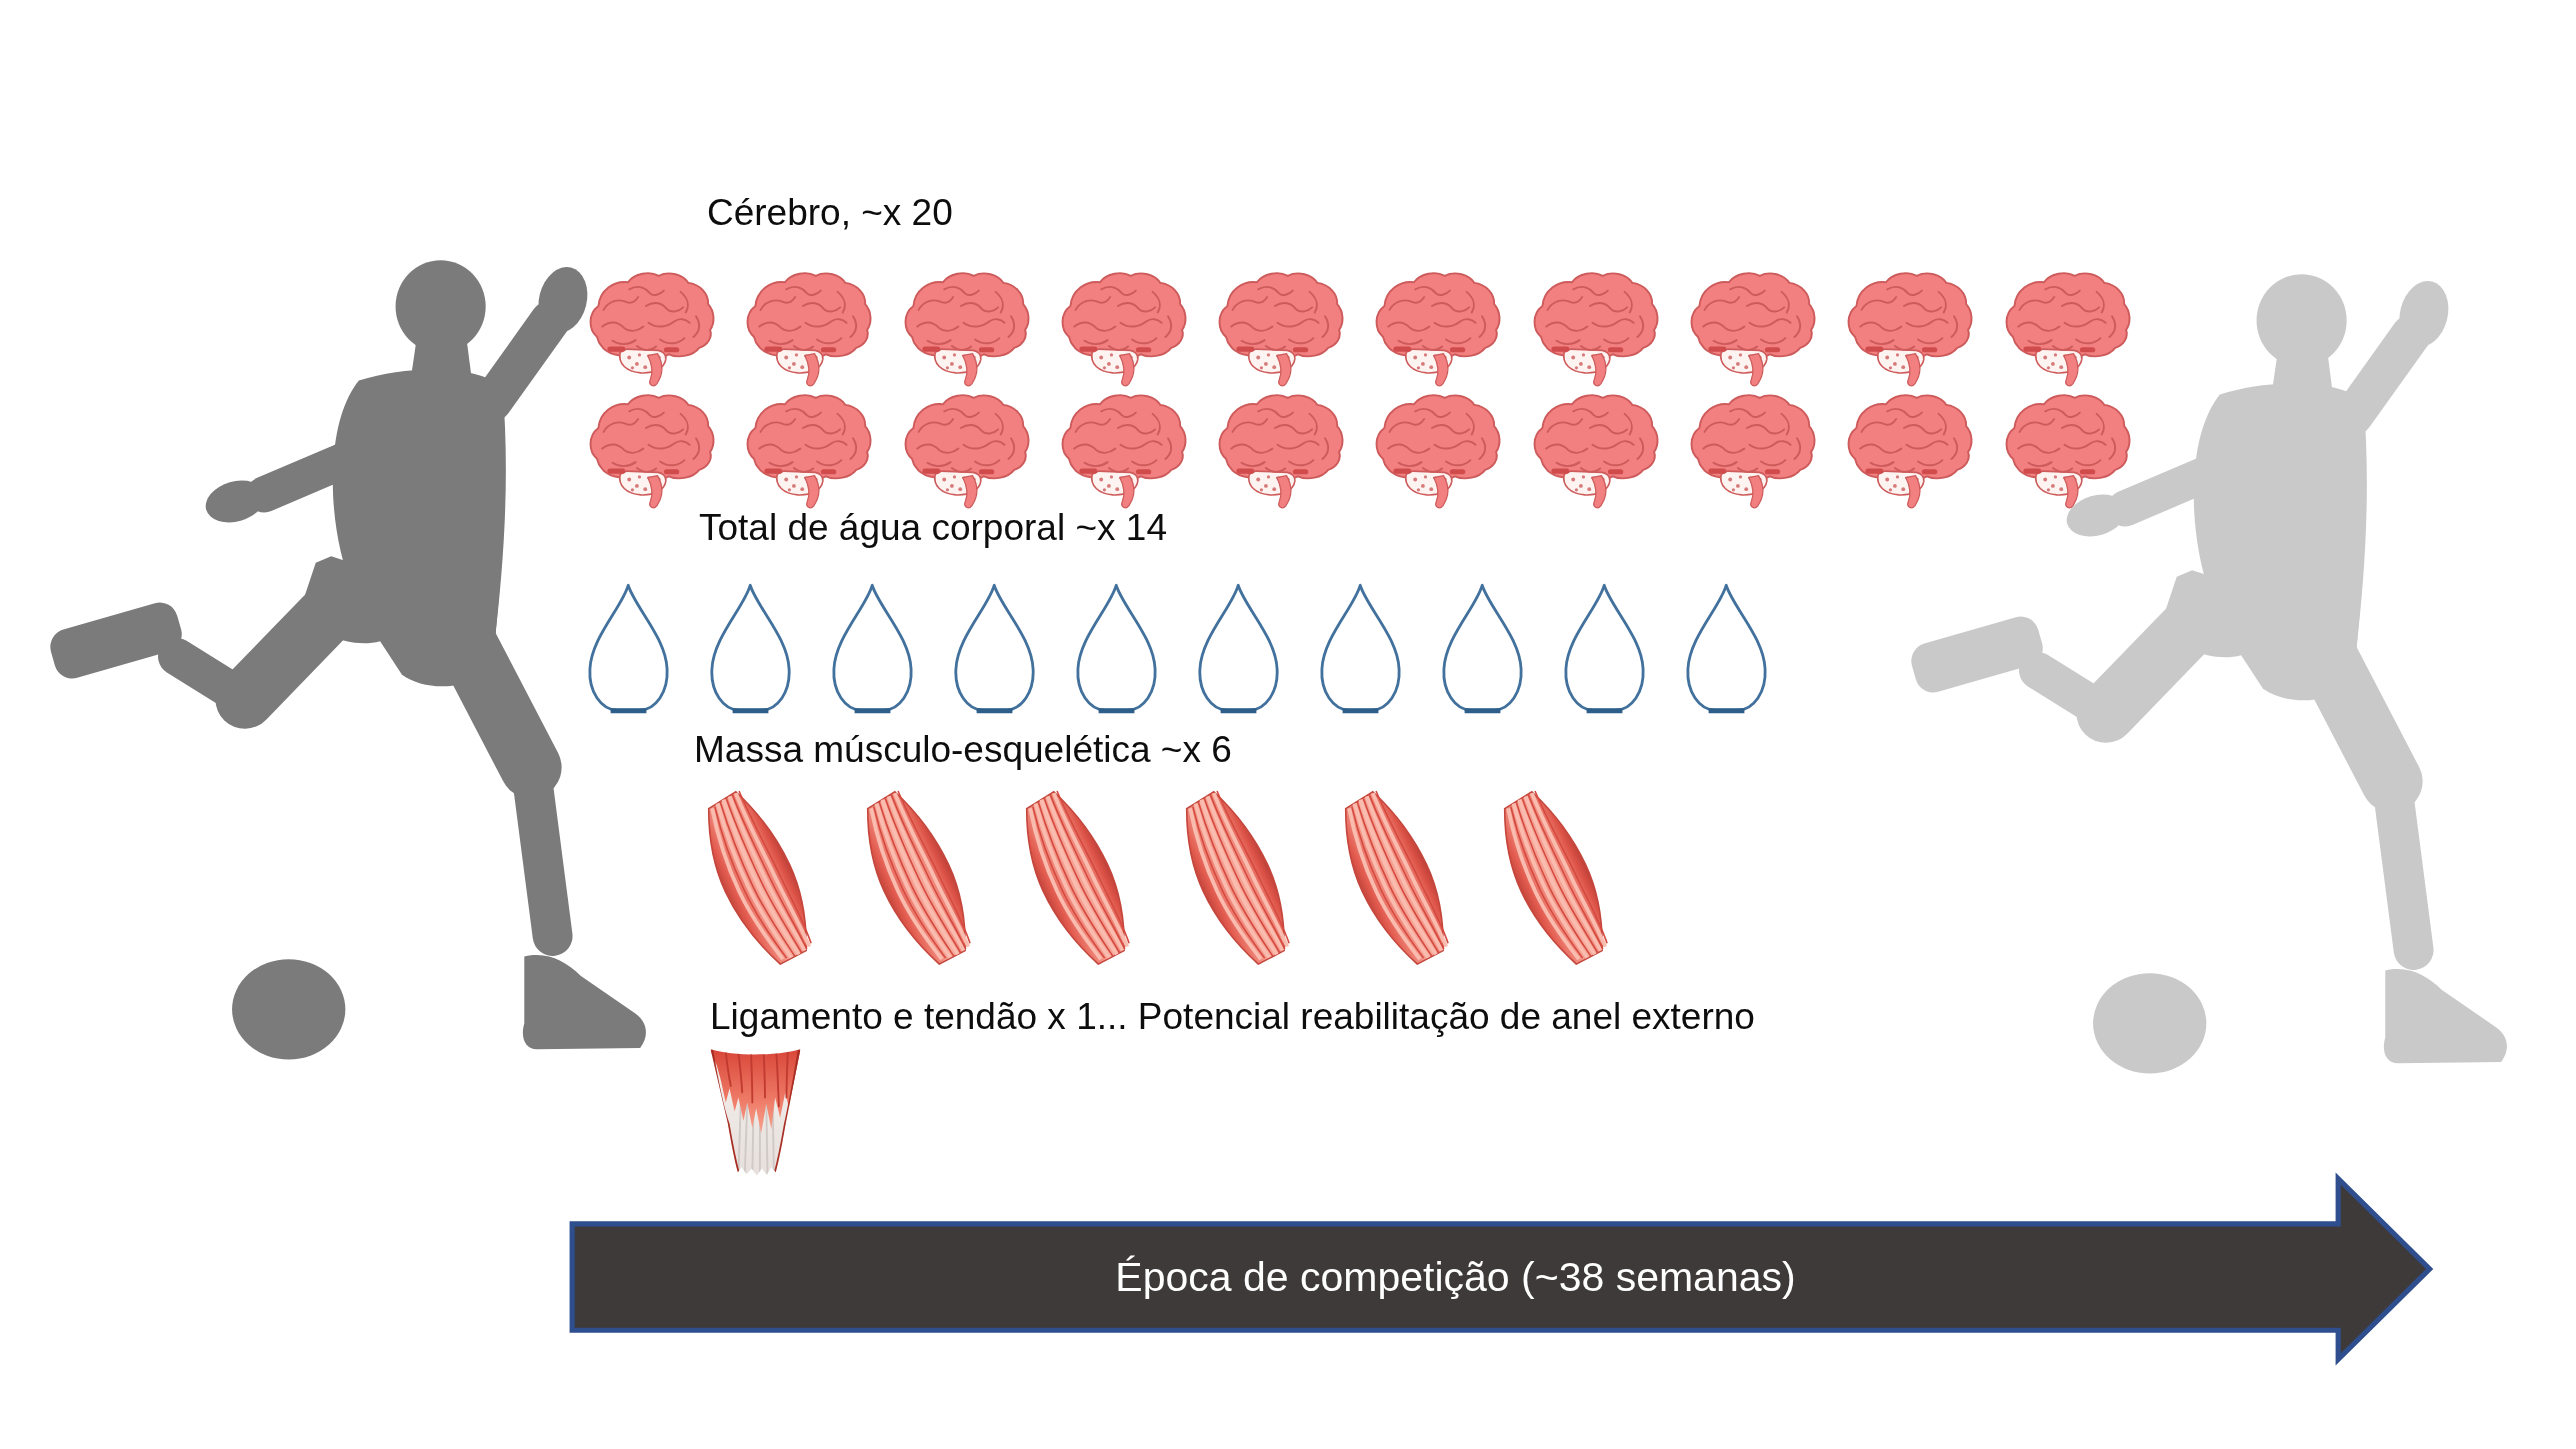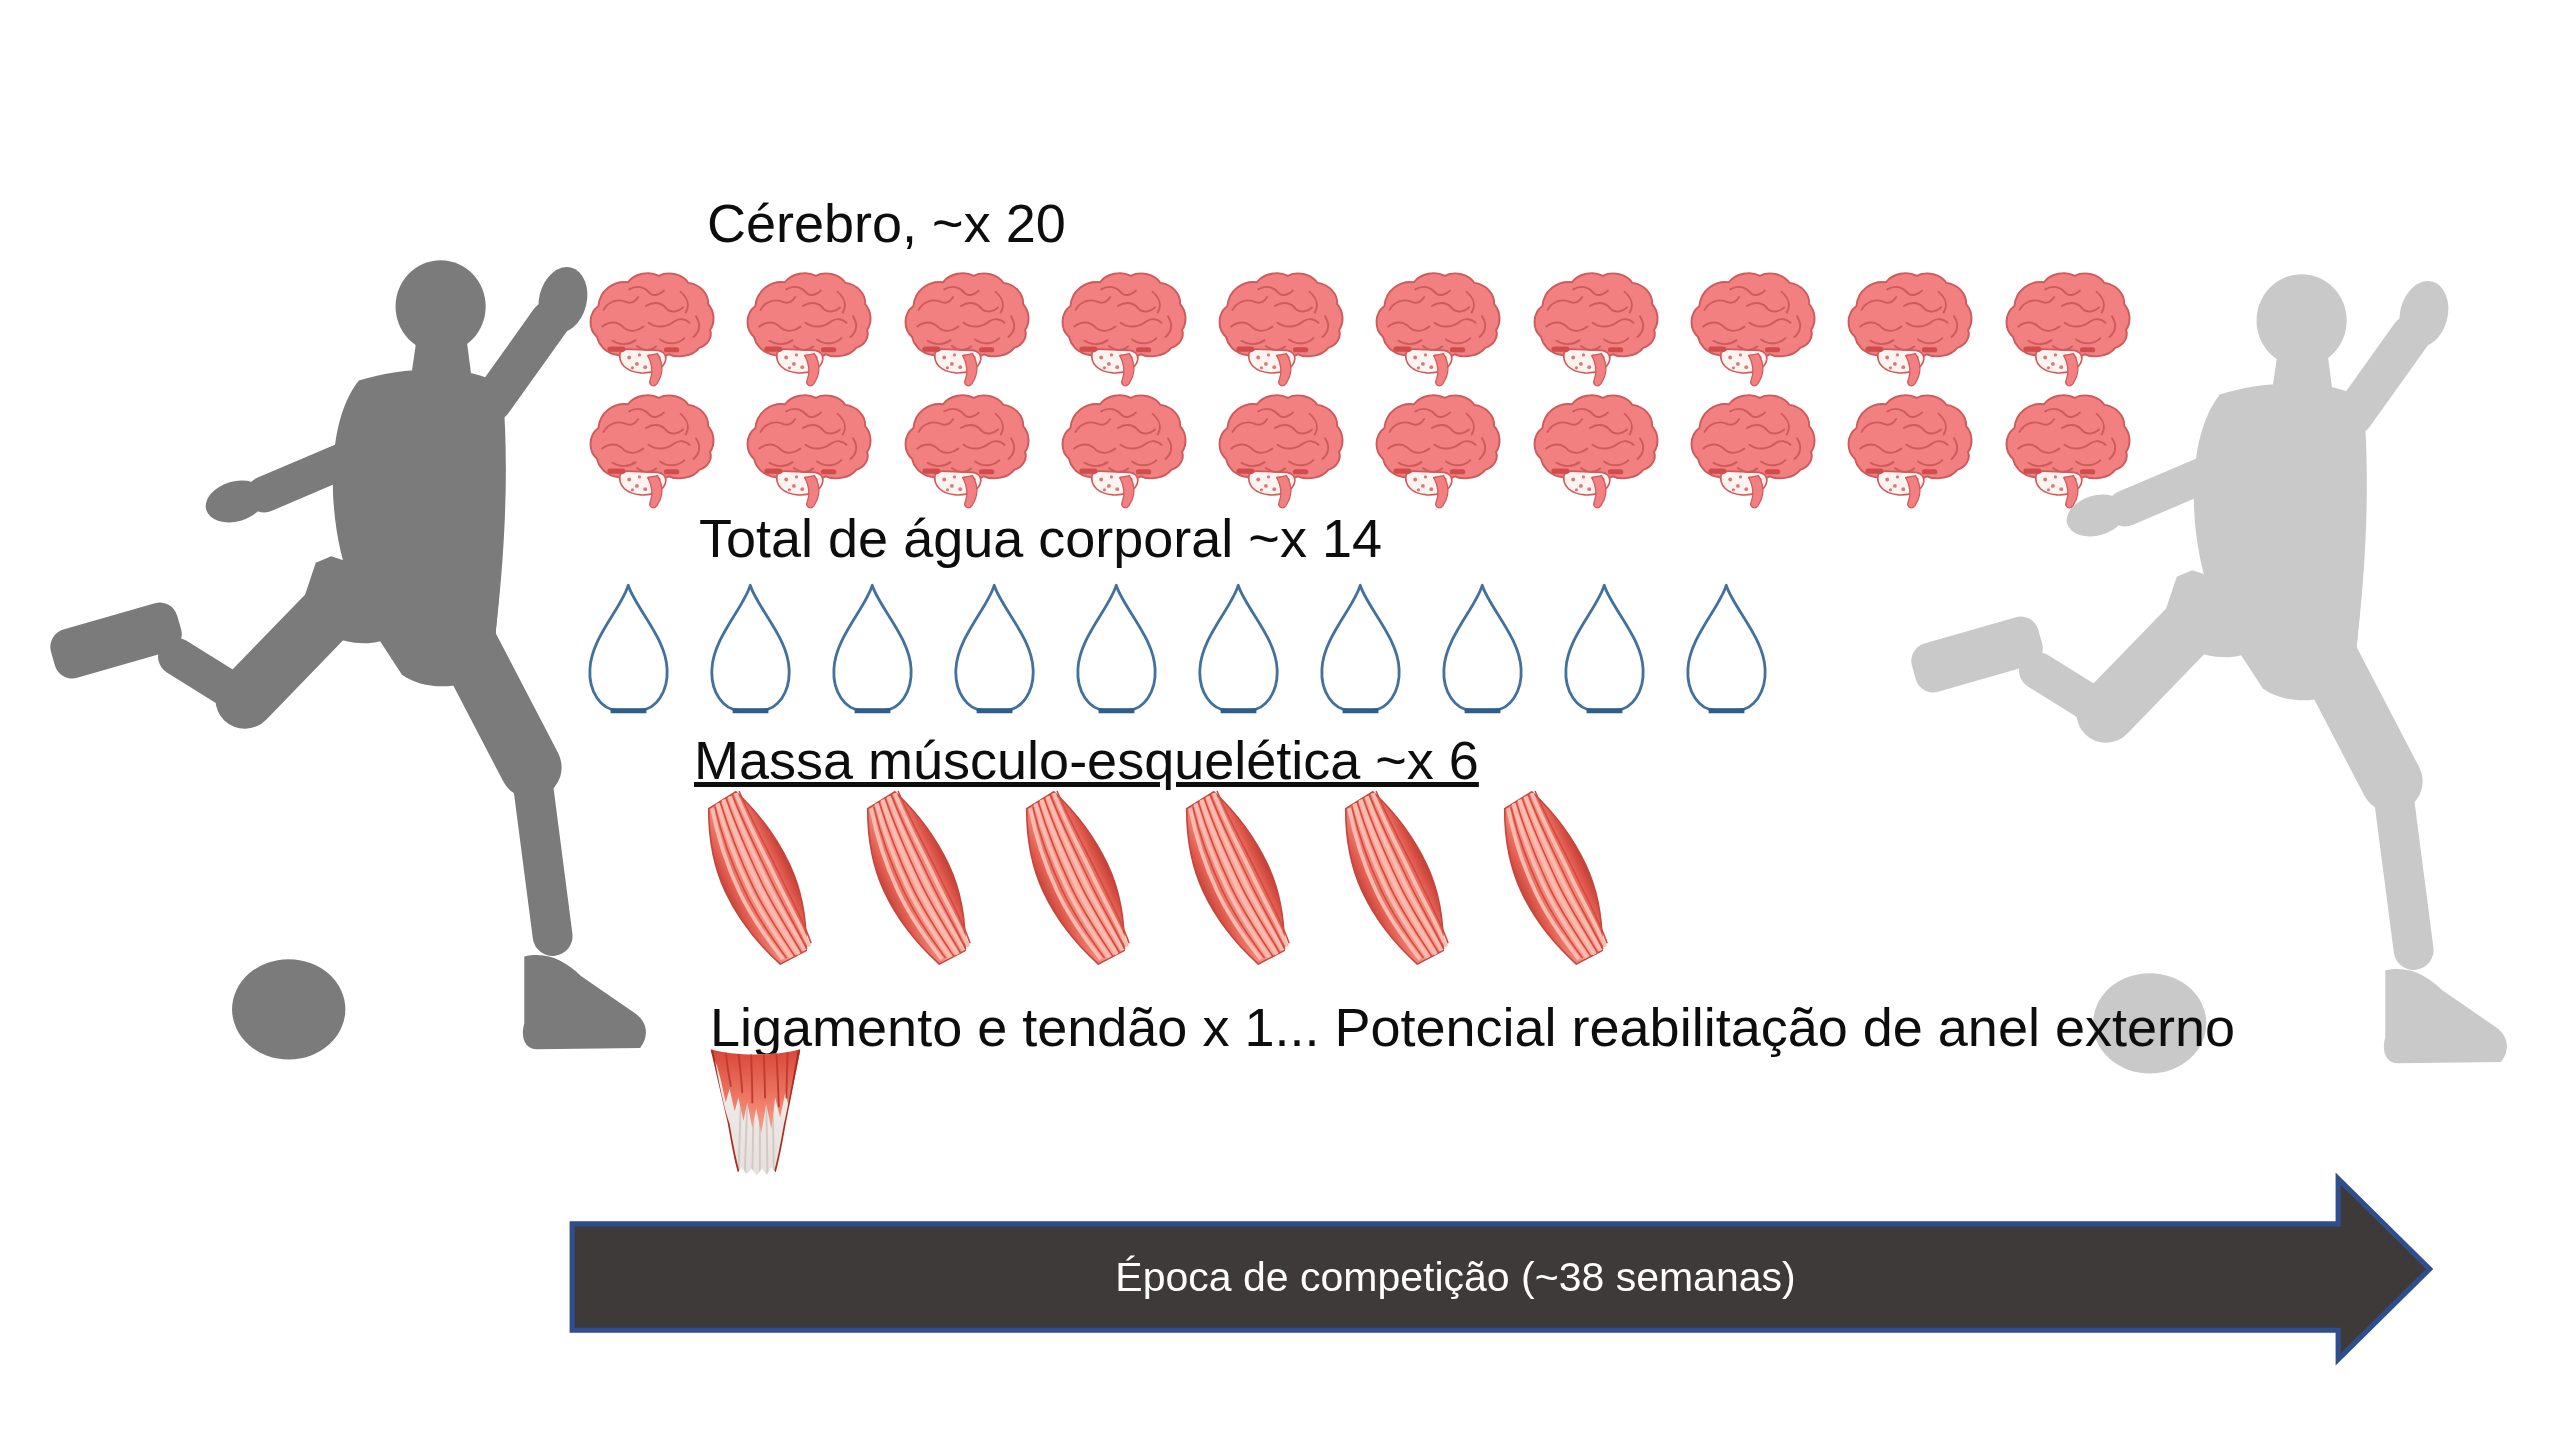--- a/index.html
+++ b/index.html
@@ -1,22 +1,22 @@
 <!DOCTYPE html>
 <html style="--background: #FFFFFF; --text: #0D0D0D; --arrow-text: #FFFFFF; --arrow-fill: #3E3A3A; --arrow-border: #2E4E8E; --player-left: #7B7B7B; --player-right: #C9C9C9; --brain-fill: #F28080; --brain-line: #CE5B5B; --brain-dark: #D04C4C; --drop-outline: #41719C; --drop-base: #2E5F8A; --muscle-main: #EE7064; --muscle-light: #F9BCAF; --muscle-dark: #C4463C; --tendon-red: #DD4A3E; --tendon-edge: #A82D22; --tendon-gray: #CFCAC7;font-size:10.3px"><head>
 <meta charset="utf-8">
 <style>
   html,body{margin:0;padding:0;background:#fff;}
   .stage{position:relative;width:2576px;height:1449px;background:var(--background,#fff);
          overflow:hidden;font-family:"Liberation Sans",sans-serif;}
-  .row-label{position:absolute;font-size:54px;line-height:1.15;color:var(--text,#000);
+  .row-label{position:absolute;font-size:37px;line-height:1.15;color:var(--text,#000);
              white-space:nowrap;letter-spacing:0px;}
   #label-cerebro{left:707px;top:192px;}
   #label-agua{left:699px;top:507px;}
-  #label-massa{left:694px;top:729px;text-decoration:underline;}
+  #label-massa{left:694px;top:729px;}
   #label-ligamento{left:710px;top:976px;margin-top:20px;}
   .icon-row{position:absolute;display:flex;flex-wrap:wrap;align-items:flex-start;}
   #row-brains{left:583px;top:270px;width:1584px;column-gap:19.3px;row-gap:2.6px;}
   #row-drops{left:583px;top:582px;width:1803px;column-gap:31px;}
   #row-muscles{left:684px;top:786px;width:979px;column-gap:12.2px;}
   #row-tendon{left:708px;top:1048px;width:129px;}
   .icon{display:block;}
   .brain-icon svg{width:138px;height:119px;display:block;}
   .water-drop-icon svg{width:91px;height:134px;display:block;}
   .muscle-icon svg{width:147px;height:185px;display:block;}

